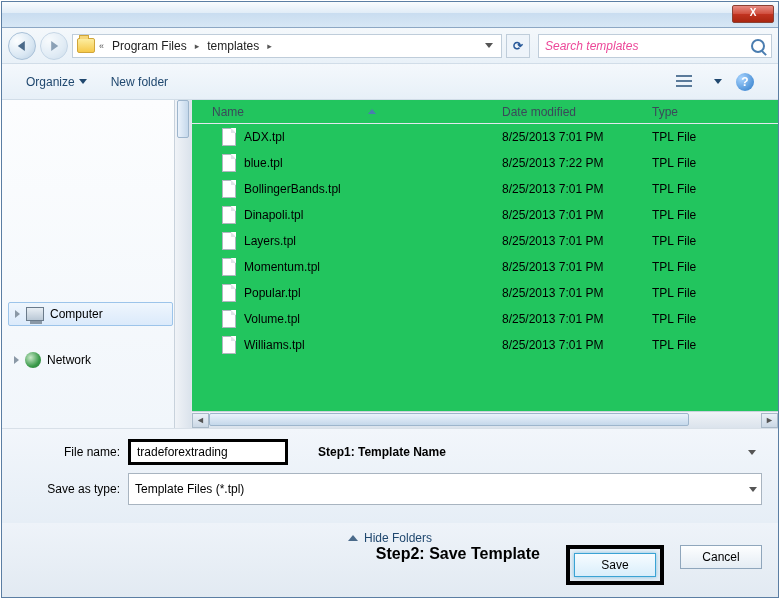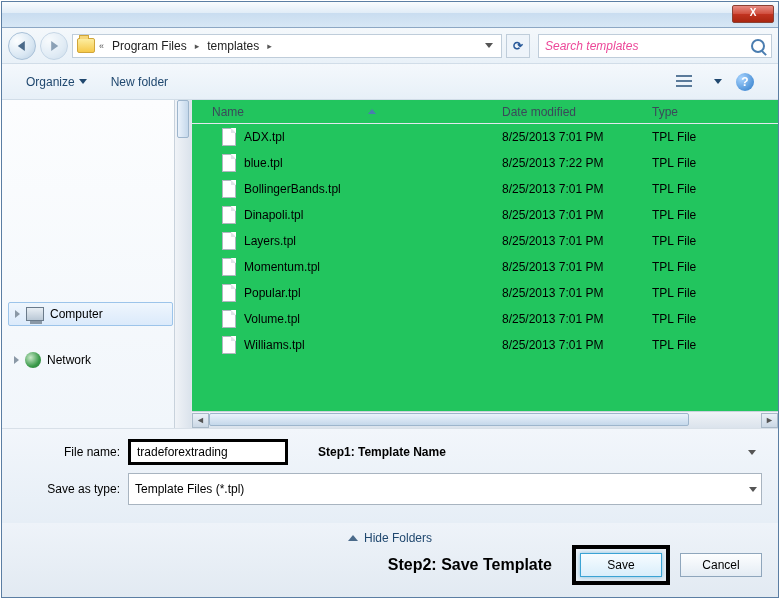--- a/index.html
+++ b/index.html
@@ -62,21 +62,21 @@
   .bottom { background: linear-gradient(to bottom, #f2f6fb, #e6eef6); padding: 10px 16px 10px 16px; border-top: 1px solid #d8e0e8; }
   .field-row { display: flex; align-items: center; margin-bottom: 8px; }
   .field-label { width: 110px; text-align: right; padding-right: 8px; }
   .field-input { flex: 1; height: 32px; border: 1px solid #a8b4c0; background: #fff; padding: 0 6px; display: flex; align-items: center; position: relative; }
   .field-input .drop { position: absolute; right: 4px; width: 0; height: 0; border-left: 4px solid transparent; border-right: 4px solid transparent; border-top: 5px solid #555; }
   .filename-highlight { border: 3px solid #000; height: 26px; width: 160px; display: flex; align-items: center; padding: 0 6px; background: #fff; }
   .step-label { font-weight: bold; font-size: 12px; margin-left: 30px; text-align: right; }
   .footer { padding: 8px 16px 12px 16px; display: flex; align-items: center; background: linear-gradient(to bottom, #eef3f9, #e2eaf2); flex-direction: column; }
   .hide-folders { display: flex; align-items: center; gap: 6px; color: #20486f; }
   .hf-arrow { width: 0; height: 0; border-left: 5px solid transparent; border-right: 5px solid transparent; border-bottom: 6px solid #4a6a8a; }
-  .footer-right { margin-left: auto; display: flex; align-items: center; gap: 10px; }
+  .footer-right { margin-left: auto; display: flex; gap: 16px; }
   .btn { width: 82px; height: 24px; border: 1px solid #8fa6bc; background: linear-gradient(to bottom, #fdfeff, #e4ecf4); border-radius: 0; text-align: center; line-height: 22px; }
   .btn.primary { border: 1px solid #3ba3d4; box-shadow: 0 0 4px rgba(59,163,212,.6); background: linear-gradient(to bottom, #f7fcff, #d9eefb); }
   .save-highlight { border: 4px solid #000; padding: 4px; }
   .step2-label { font-weight: bold; font-size: 16px; margin-right: 10px; }
 </style>
 </head>
 <body>
 
 <div class="dialog">
 

